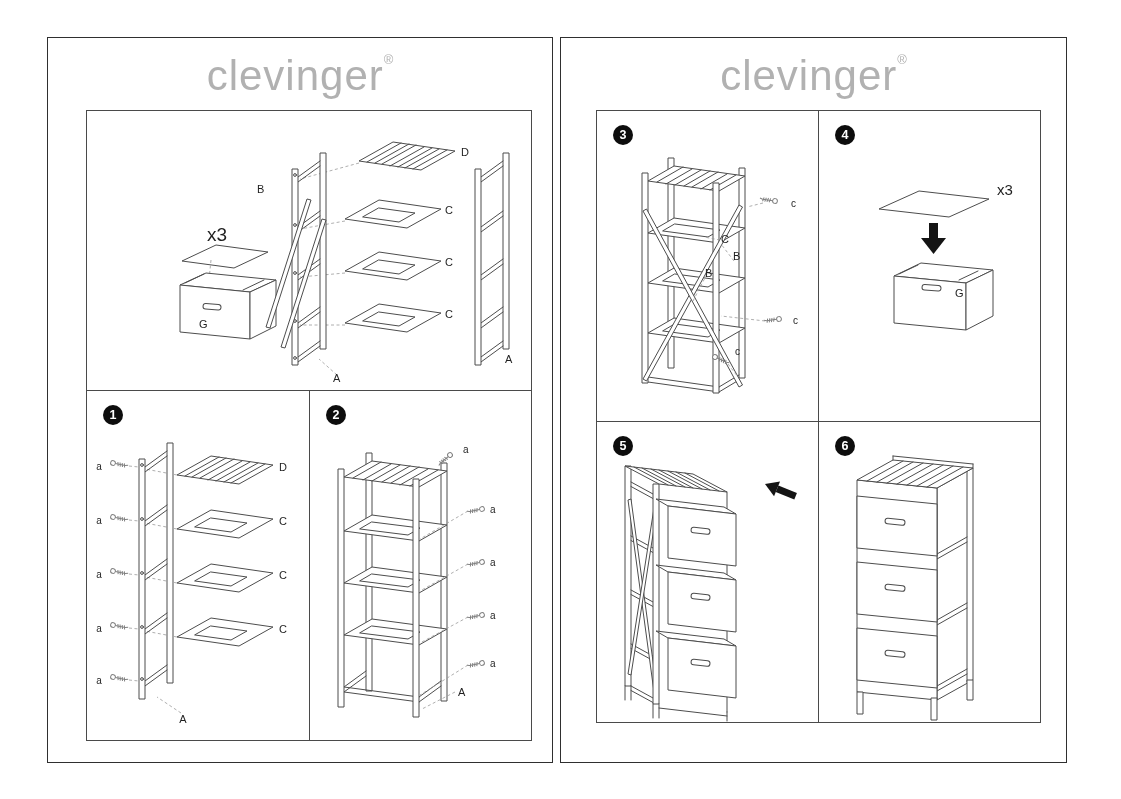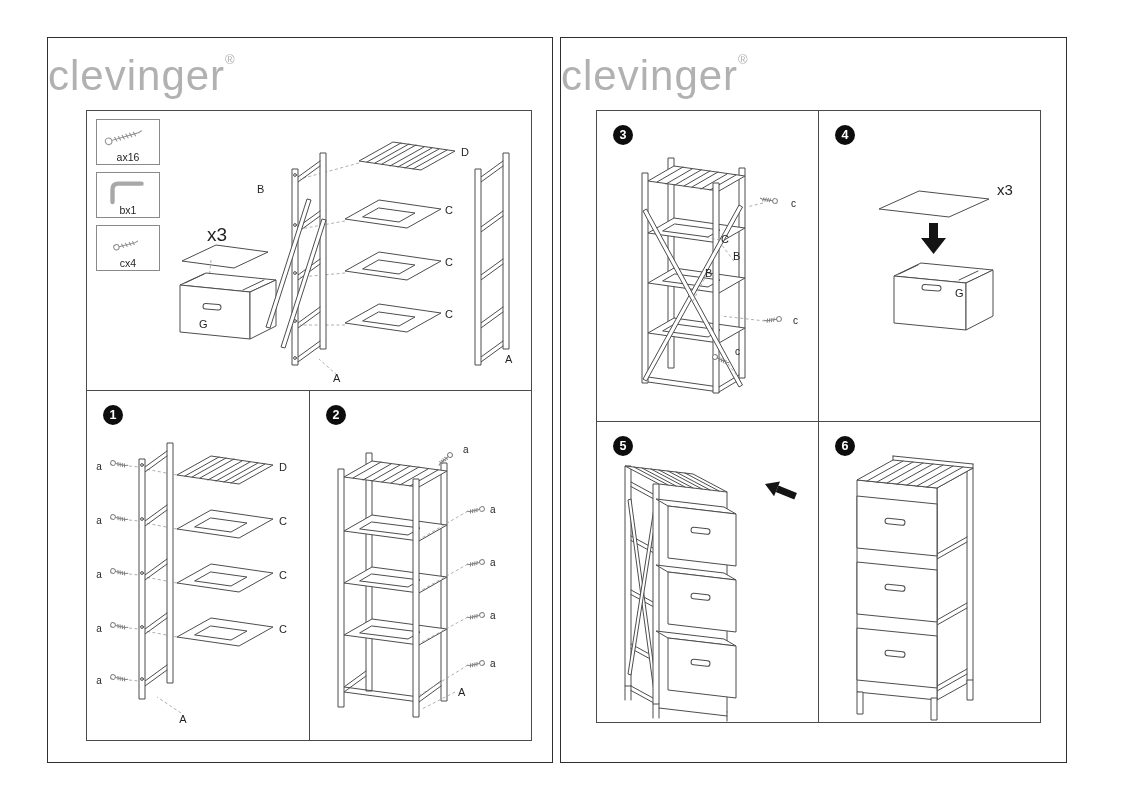--- a/index.html
+++ b/index.html
@@ -2,21 +2,21 @@
 <html><head>
 <meta charset="utf-8">
 <style>
   * { margin:0; padding:0; box-sizing:border-box; }
   html,body { background:#fff; }
   body { width:1121px; height:799px; font-family:"Liberation Sans", sans-serif; }
   .sheet { position:relative; width:1121px; height:799px; background:#fff; overflow:hidden; }
   .page { position:absolute; top:37px; height:726px; background:#fff; border:1px solid #2f2f2f; }
   .page-left { left:47px; width:506px; }
   .page-right { left:560px; width:507px; }
-  .logo { position:absolute; top:14px; left:0; right:0; color:#b1b1b1;
+  .logo { position:absolute; top:14px; left:0; right:0; text-align:center; color:#b1b1b1;
           font-size:42px; letter-spacing:1px; }
   .logo sup { font-size:13px; vertical-align:26px; letter-spacing:0; }
   .panel { position:absolute; border:1px solid #4a4a4a; background:#fff; }
   .draw { position:absolute; left:0; top:0; width:100%; height:100%; }
   .badge { position:absolute; left:16px; top:14px; width:20px; height:20px; border-radius:50%;
            background:#0d0d0d; color:#fff; font-size:12.5px; font-weight:bold;
            display:flex; align-items:center; justify-content:center; z-index:3; }
   .parts { position:absolute; left:9px; top:8px; z-index:2; }
   .part-box { width:64px; height:46px; border:1px solid #8a8a8a; margin-bottom:7px;
               position:relative; background:#fff; }
@@ -46,48 +46,20 @@
 </svg>
 
 <div class="sheet">
 
   <div class="page page-left">
     <div class="logo">
       <span>clevinger</span><sup>®</sup>
     </div>
 
     <div class="panel" style="left:38px;top:72px;width:446px;height:281px;">
-      <div class="parts">
-        <div class="part-box">
-          <svg viewBox="0 0 64 38">
-            <g transform="translate(12 22) rotate(-16)" stroke="#8a8a8a" fill="none" stroke-width="1">
-              <circle r="3.4" fill="#fff"></circle>
-                <path d="M3.4 0 H32 M32 0 l4 -1.2"></path>
-              <path d="M7 -2.6 l1.4 5.2 M11 -2.6 l1.4 5.2 M15 -2.6 l1.4 5.2 M19 -2.6 l1.4 5.2 M23 -2.6 l1.4 5.2 M27 -2.6 l1.4 5.2"></path>
-            </g>
-          </svg>
-          <div class="part-label">ax16</div>
-        </div>
-        <div class="part-box">
-          <svg viewBox="0 0 64 38">
-            <path d="M16 30 V17 Q16 11 22 11 H46" stroke="#a8a8a8" stroke-width="4.5" fill="none" stroke-linecap="round"></path>
-          </svg>
-          <div class="part-label">bx1</div>
-        </div>
-        <div class="part-box">
-          <svg viewBox="0 0 64 38">
-            <g transform="translate(20 22) rotate(-14)" stroke="#8a8a8a" fill="none" stroke-width="1">
-              <circle r="2.8" fill="#fff"></circle>
-                <path d="M2.8 0 H20 M20 0 l3.2 -1"></path>
-              <path d="M6 -2.2 l1.2 4.4 M10 -2.2 l1.2 4.4 M14 -2.2 l1.2 4.4 M17.5 -2.2 l1.2 4.4"></path>
-            </g>
-          </svg>
-          <div class="part-label">cx4</div>
-        </div>
-      </div>
 
       <svg class="draw" viewBox="0 0 444 279">
         <text class="qty" x="120" y="130">x3</text>
 
         <path class="pw" d="M95 150 l52 7 l34 -16 l-52 -7 z"></path>
         <path class="dash" d="M124 149 L121 179"></path>
         <g>
           <path class="pw" d="M93 174 l26 -12 l70 7 l-26 12 z"></path>
           <path class="pw" d="M93 174 l70 7 l0 47 l-70 -7 z"></path>
           <path class="pw" d="M163 181 l26 -12 l0 46 l-26 13 z"></path>

